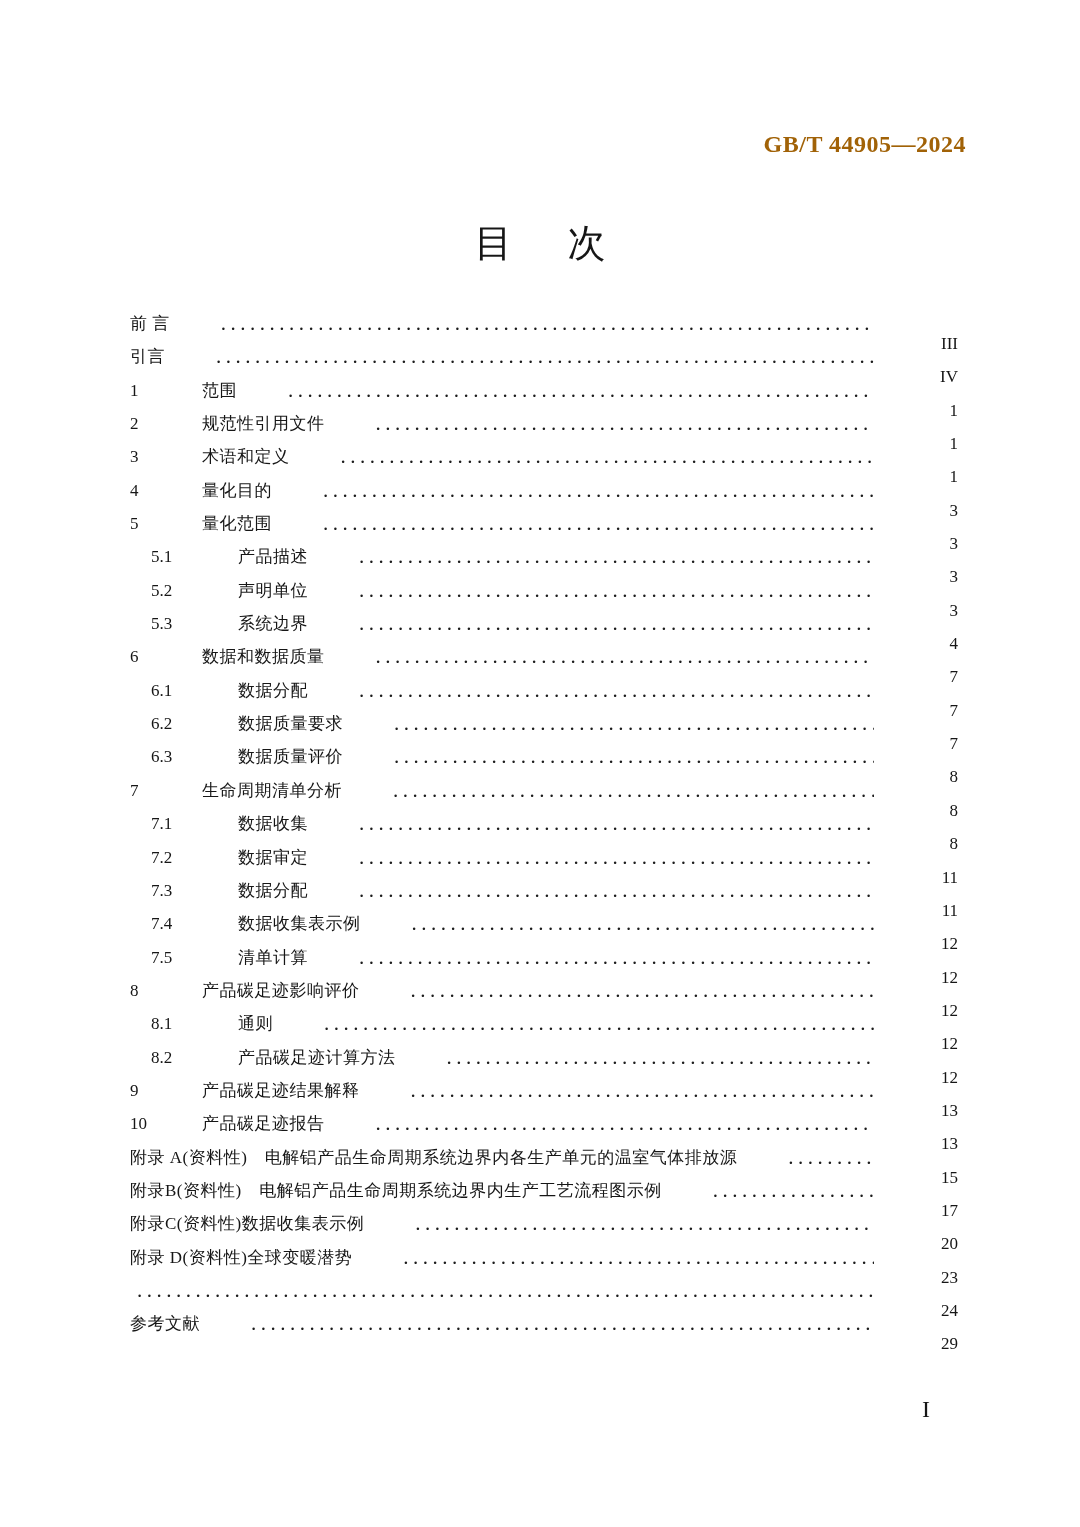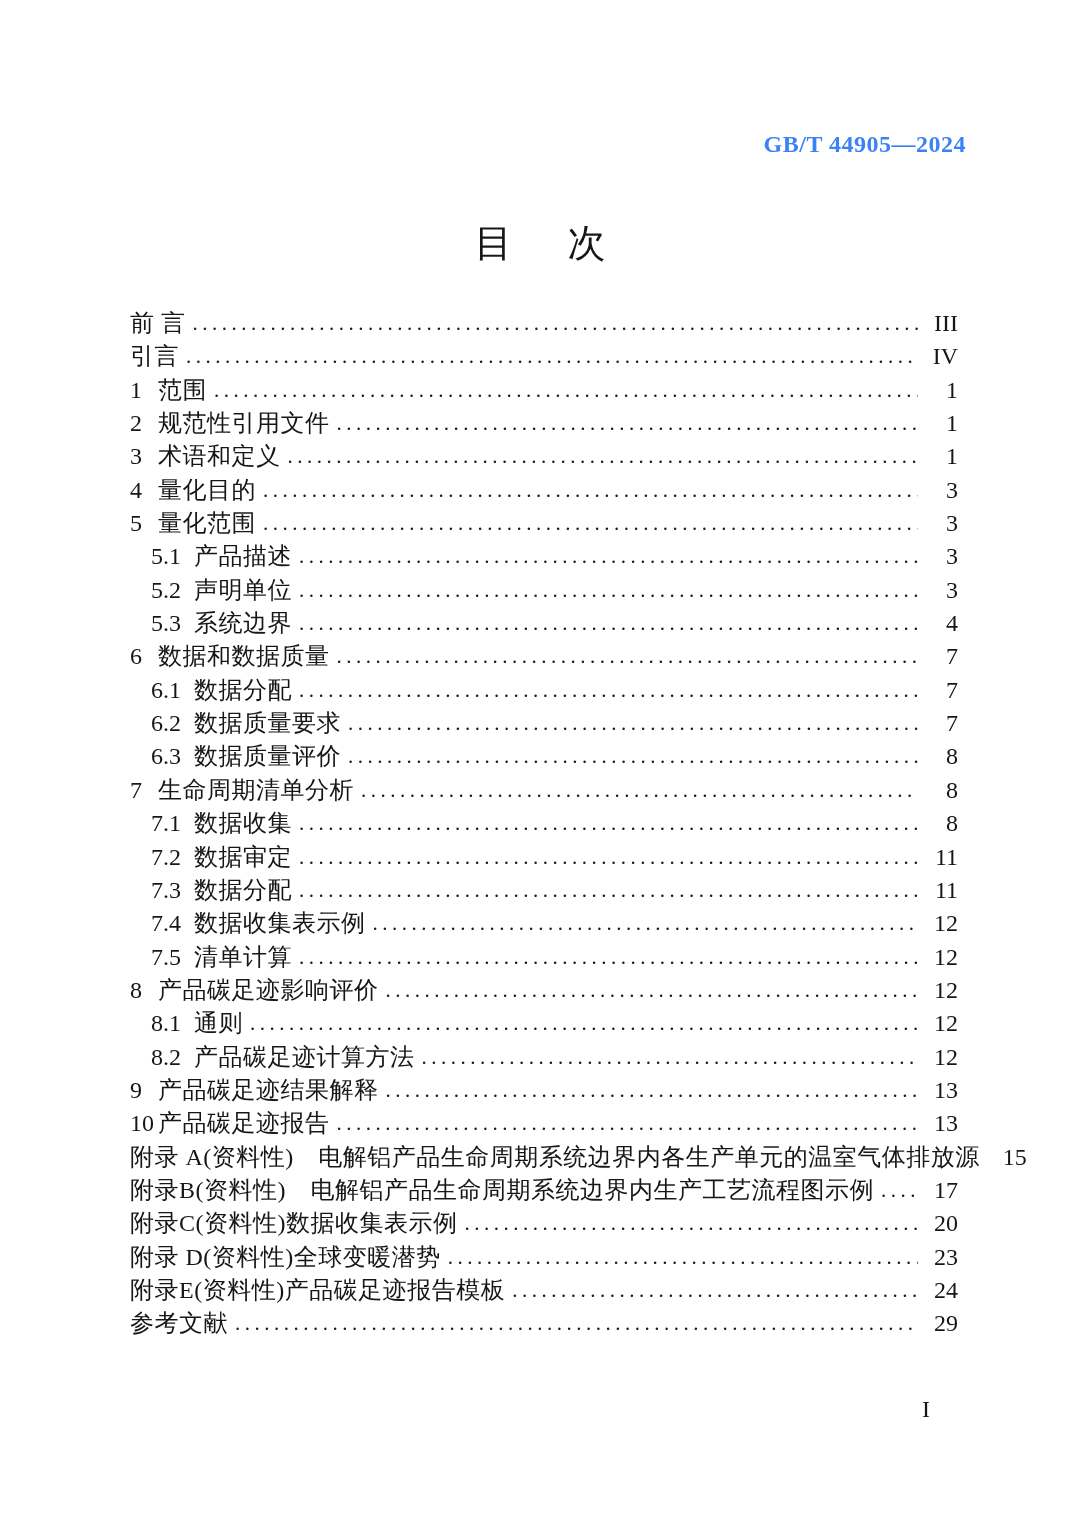--- a/index.html
+++ b/index.html
@@ -17,46 +17,47 @@
     color: #161616;
     overflow: hidden;
   }
   .doc-number {
     position: absolute;
     top: 131px;
     right: 114px;
     font-size: 24px;
     font-weight: bold;
     letter-spacing: 0.5px;
-    color: #3b82f6;
+    color: #a16207;
   }
   .page-title {
     position: absolute;
     top: 218px;
     left: 0;
     width: 100%;
     text-align: center;
     font-size: 38px;
     font-weight: normal;
     word-spacing: 1.2em;
     color: #161616;
   }
   .toc {
     position: absolute;
     top: 307px;
     left: 130px;
     width: 828px;
   }
   .toc-row {
     display: flex;
-    align-items: flex-end;
+    align-items: center;
     height: 33.35px;
-    font-size: 24px;
+    font-size: 17px;
     line-height: 33.35px;
     white-space: nowrap;
+    gap: 44px;
   }
   .toc-row.sub {
     padding-left: 21px;
   }
   .toc-num {
     display: inline-block;
     min-width: 28px;
     flex: 0 0 auto;
   }
   .toc-row.sub .toc-num {
@@ -306,21 +307,20 @@
 
   <div class="toc-row">
 
     <span class="toc-label">附录 D(资料性)全球变暖潜势</span>
     <span class="toc-dots"></span>
     <span class="toc-page">23</span>
   </div>
 
   <div class="toc-row">
 
-    <span class="toc-label">附录E(资料性)产品碳足迹报告模板</span>
     <span class="toc-dots"></span>
     <span class="toc-page">24</span>
   </div>
 
   <div class="toc-row">
 
     <span class="toc-label">参考文献</span>
     <span class="toc-dots"></span>
     <span class="toc-page">29</span>
   </div>

